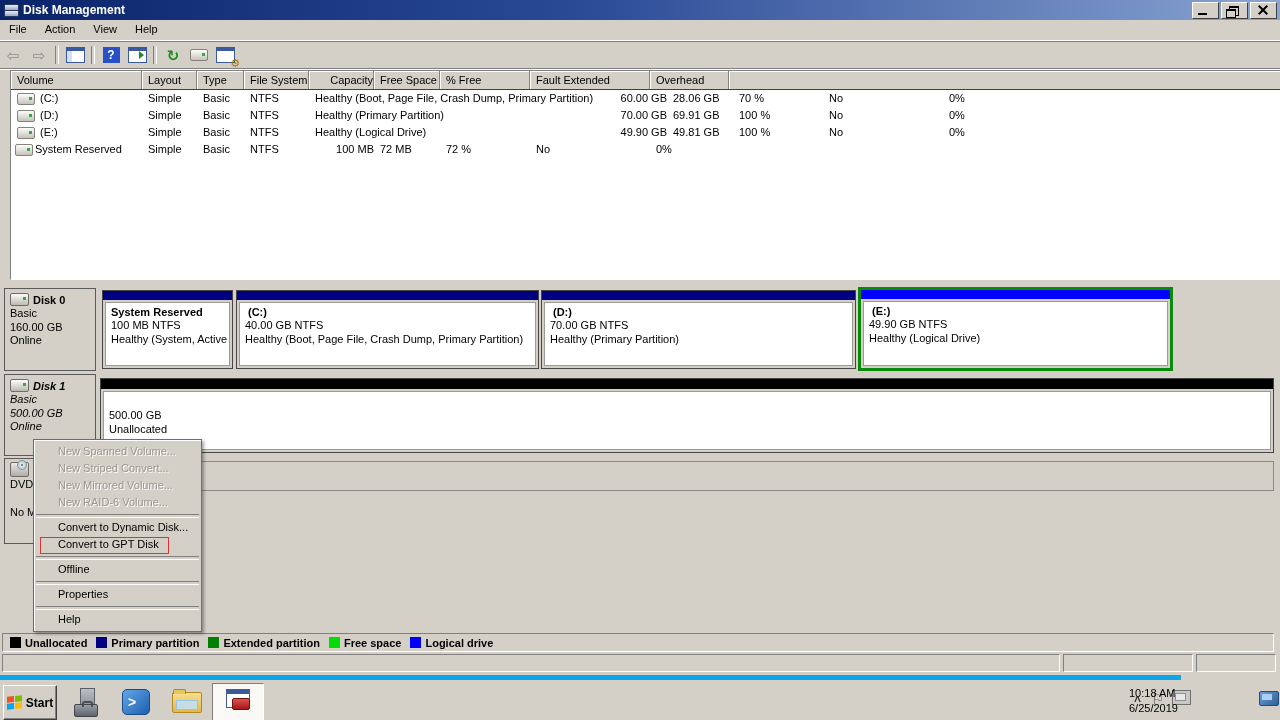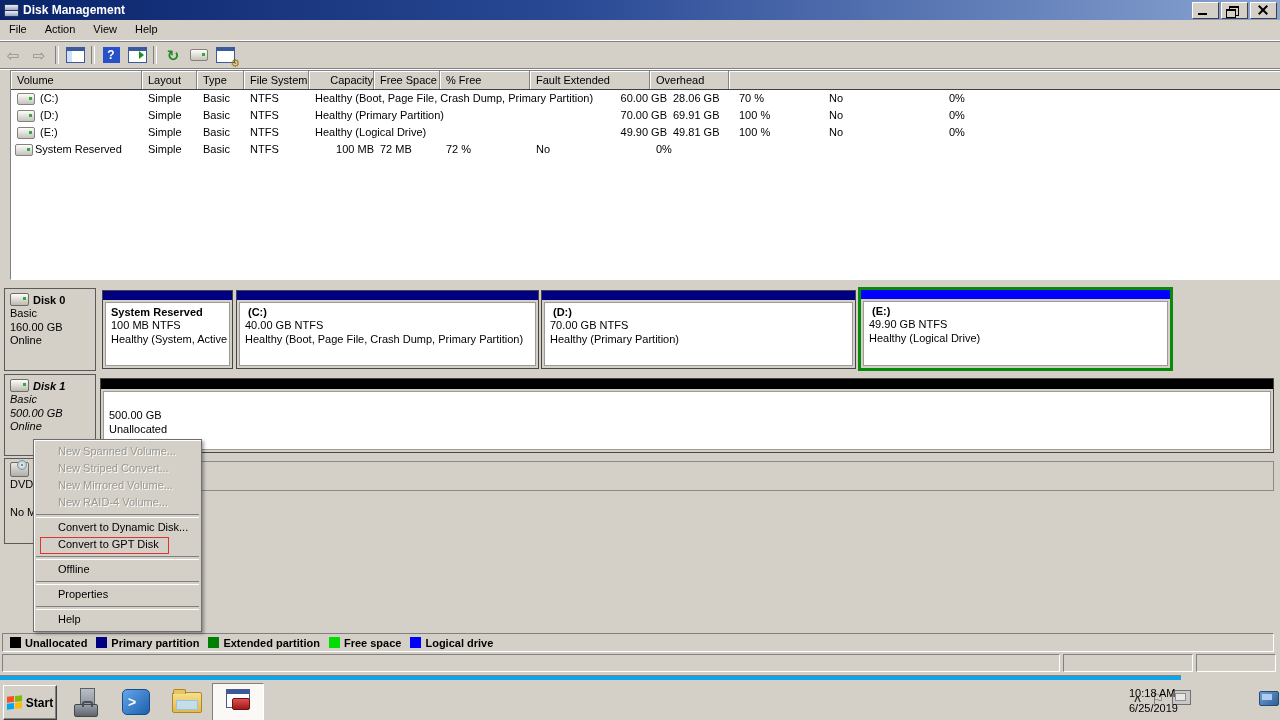--- a/index.html
+++ b/index.html
@@ -348,21 +348,21 @@
       </div>
     <div class="dh-line">DVD (F:)</div>
     <div class="dh-line" style="padding-top:14px;">No Media</div>
   </div>
   <div class="abs" style="left:100px;top:461px;width:1174px;height:30px;background:#d4d0c8;border:1px solid #8a8a8a;box-sizing:border-box;"></div>
 
   <div class="ctxmenu">
     <div class="citem disabled">New Spanned Volume...</div>
     <div class="citem disabled">New Striped Convert...</div>
     <div class="citem disabled">New Mirrored Volume...</div>
-    <div class="citem disabled">New RAID-4 Volume...</div>
+    <div class="citem disabled">New RAID-6 Volume...</div>
     <div class="csep"></div>
     <div class="citem">Convert to Dynamic Disk...</div>
     <div class="citem">Convert to GPT Disk</div>
     <div class="csep"></div>
     <div class="citem">Offline</div>
     <div class="csep"></div>
     <div class="citem">Properties</div>
     <div class="csep"></div>
     <div class="citem">Help</div>
     <div class="redbox"></div>

